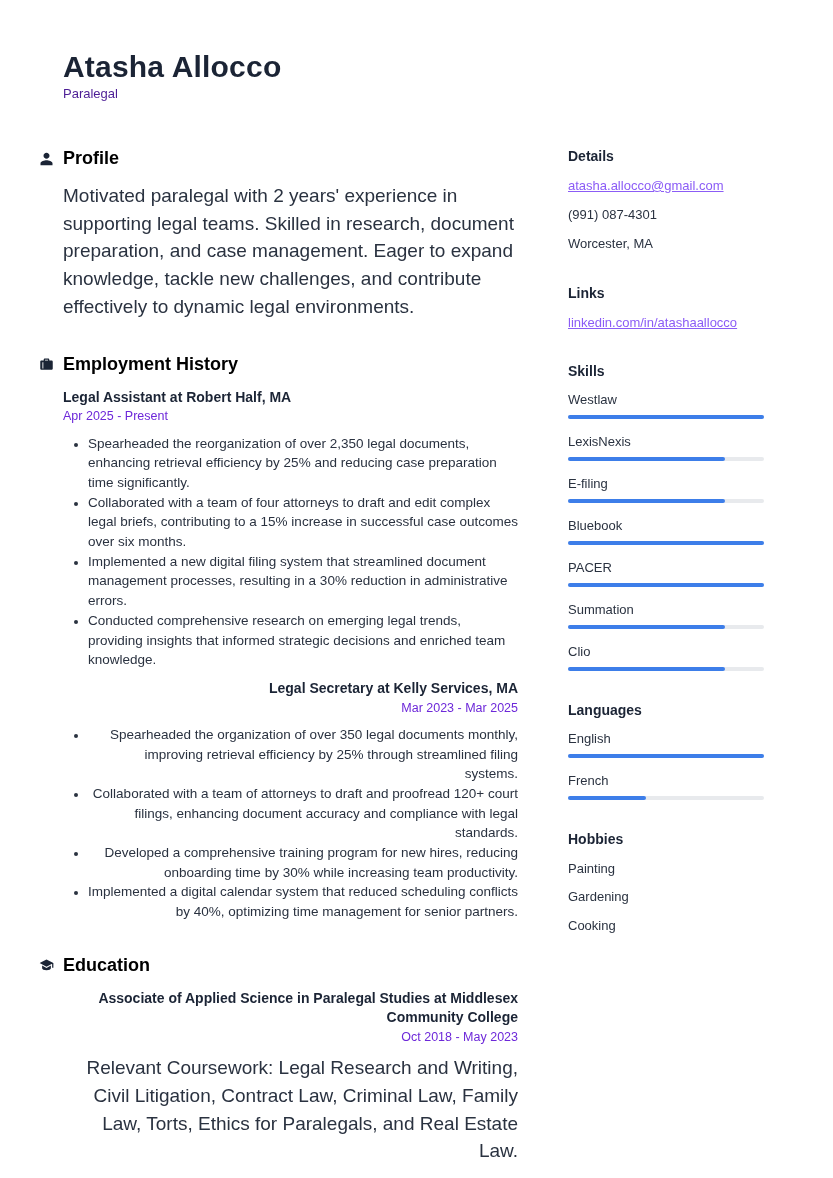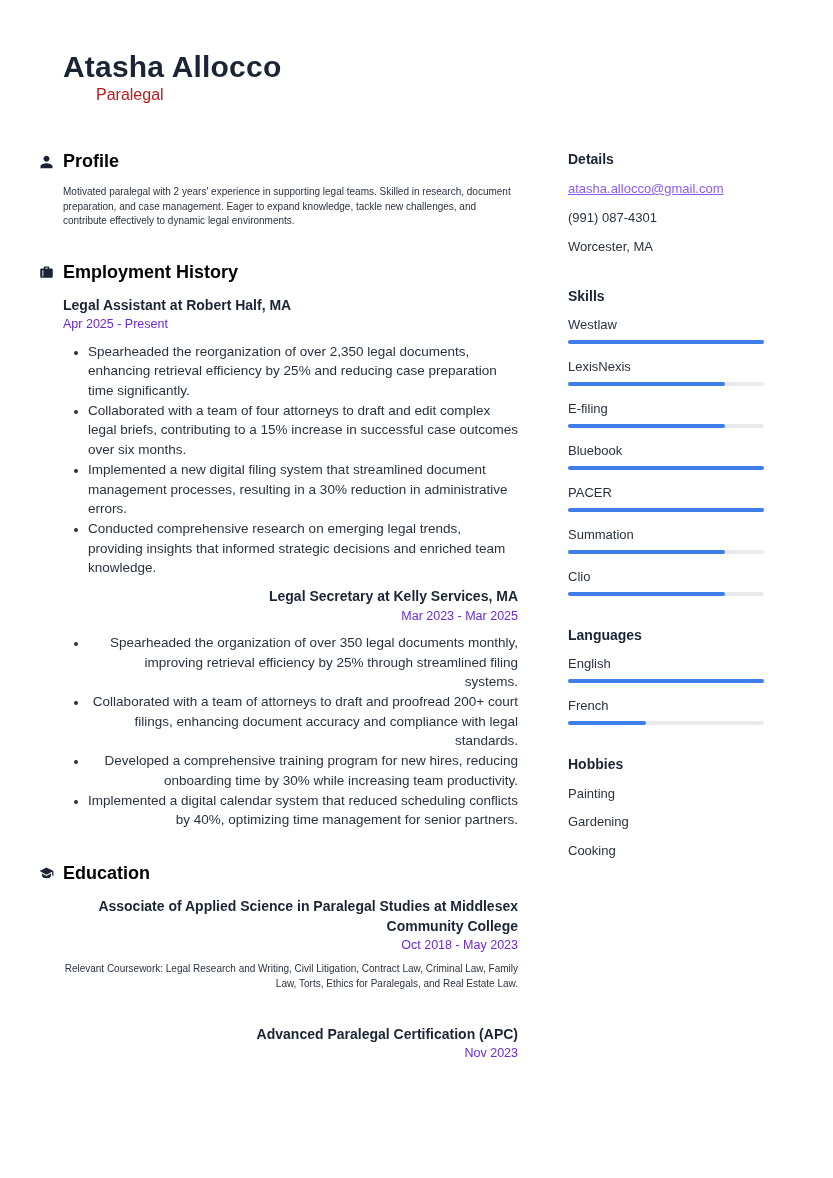--- a/index.html
+++ b/index.html
@@ -5,36 +5,36 @@
   html,body { margin:0; padding:0; }
   body {
     width:833px; height:1178px; background:#ffffff; overflow:hidden;
     font-family:"Liberation Sans","DejaVu Sans",sans-serif;
     color:#2a3240; -webkit-font-smoothing:antialiased;
   }
   .page { box-sizing:border-box; width:791px; height:1178px; padding:50px 70px 0 63px; }
 
   
   .header h1 { margin:0; font-size:30px; line-height:1.1; font-weight:700; color:#1b2435; letter-spacing:.2px; }
-  .header .subtitle { margin-top:3px; font-size:16px; color:#b91c1c;margin-left:33px; }
+  .header .subtitle { margin-top:3px; font-size:13px; color:#4c1d95; }
 
   
   .columns { display:flex; margin-top:47px; }
   .main { width:455px; flex:0 0 455px; }
   .sidebar { width:196px; flex:0 0 196px; margin-left:50px; }
 
   
   section { margin-bottom:33px; }
   .sec-h {
     position:relative; margin:0 0 13px 0; font-size:18px; font-weight:700; color:#000000;
   }
   .sec-h .icon { position:absolute; left:-24px; top:50%; transform:translateY(-50%); width:15px; height:15px; display:inline-block; }
   .sec-h .icon svg { width:15px; height:15px; fill:#1b2435; display:block; }
 
-  .body-text { margin:0; font-size:10px; line-height:1.46; color:#2a3240; }
+  .body-text { margin:0; font-size:19px; line-height:1.46; color:#2a3240; }
 
   .job { margin-bottom:9px; }
   .job:last-child { margin-bottom:0;text-align:right; }
   .item-title { font-size:14px; font-weight:700; color:#1b2435; line-height:1.4; }
   .item-date { font-size:12.5px; color:#6d28d9; margin:1px 0 9px 0; line-height:1.3; }
   ul.bullets { margin:0; padding:0 0 0 25px; list-style:disc; }
   ul.bullets li { font-size:13.5px; line-height:1.46; color:#2a3240; }
   ul.bullets li::marker { color:#2a3240; font-size:12px; }
 
   
@@ -98,21 +98,21 @@
                 <li>Collaborated with a team of four attorneys to draft and edit complex legal briefs, contributing to a 15% increase in successful case outcomes over six months.</li>
                 <li>Implemented a new digital filing system that streamlined document management processes, resulting in a 30% reduction in administrative errors.</li>
                 <li>Conducted comprehensive research on emerging legal trends, providing insights that informed strategic decisions and enriched team knowledge.</li>
               </ul>
             </div>
             <div class="job">
               <div class="item-title">Legal Secretary at Kelly Services, MA</div>
               <div class="item-date">Mar 2023 - Mar 2025</div>
               <ul class="bullets">
                 <li>Spearheaded the organization of over 350 legal documents monthly, improving retrieval efficiency by 25% through streamlined filing systems.</li>
-                <li>Collaborated with a team of attorneys to draft and proofread 200+ court filings, enhancing document accuracy and compliance with legal standards.</li>
+                <li>Collaborated with a team of attorneys to draft and proofread 120+ court filings, enhancing document accuracy and compliance with legal standards.</li>
                 <li>Developed a comprehensive training program for new hires, reducing onboarding time by 30% while increasing team productivity.</li>
                 <li>Implemented a digital calendar system that reduced scheduling conflicts by 40%, optimizing time management for senior partners.</li>
               </ul>
             </div>
           </div>
       </section>
 
       <section>
         <h2 class="sec-h">
           <span class="icon">
@@ -146,20 +146,26 @@
 
       <div class="side-group">
         <h3 class="side-h">Details</h3>
         <div class="side-line">
           <a class="side-link">atasha.allocco@gmail.com</a>
         </div>
         <div class="side-line">(991) 087-4301</div>
         <div class="side-line">Worcester, MA</div>
       </div>
 
+      <div class="side-group">
+        <h3 class="side-h">Links</h3>
+        <div id="link-items">
+            <div class="side-line"><a class="side-link">linkedin.com/in/atashaallocco</a></div>
+          </div>
+      </div>
 
       <div class="side-group">
         <h3 class="side-h">Skills</h3>
         <div id="skill-items">
             <div class="meter">
               <div class="m-label">Westlaw</div>
               <div class="bar-track">
                 <div class="bar-fill" style="width: 100%; background: rgb(61, 126, 233);"></div>
               </div>
             </div>

